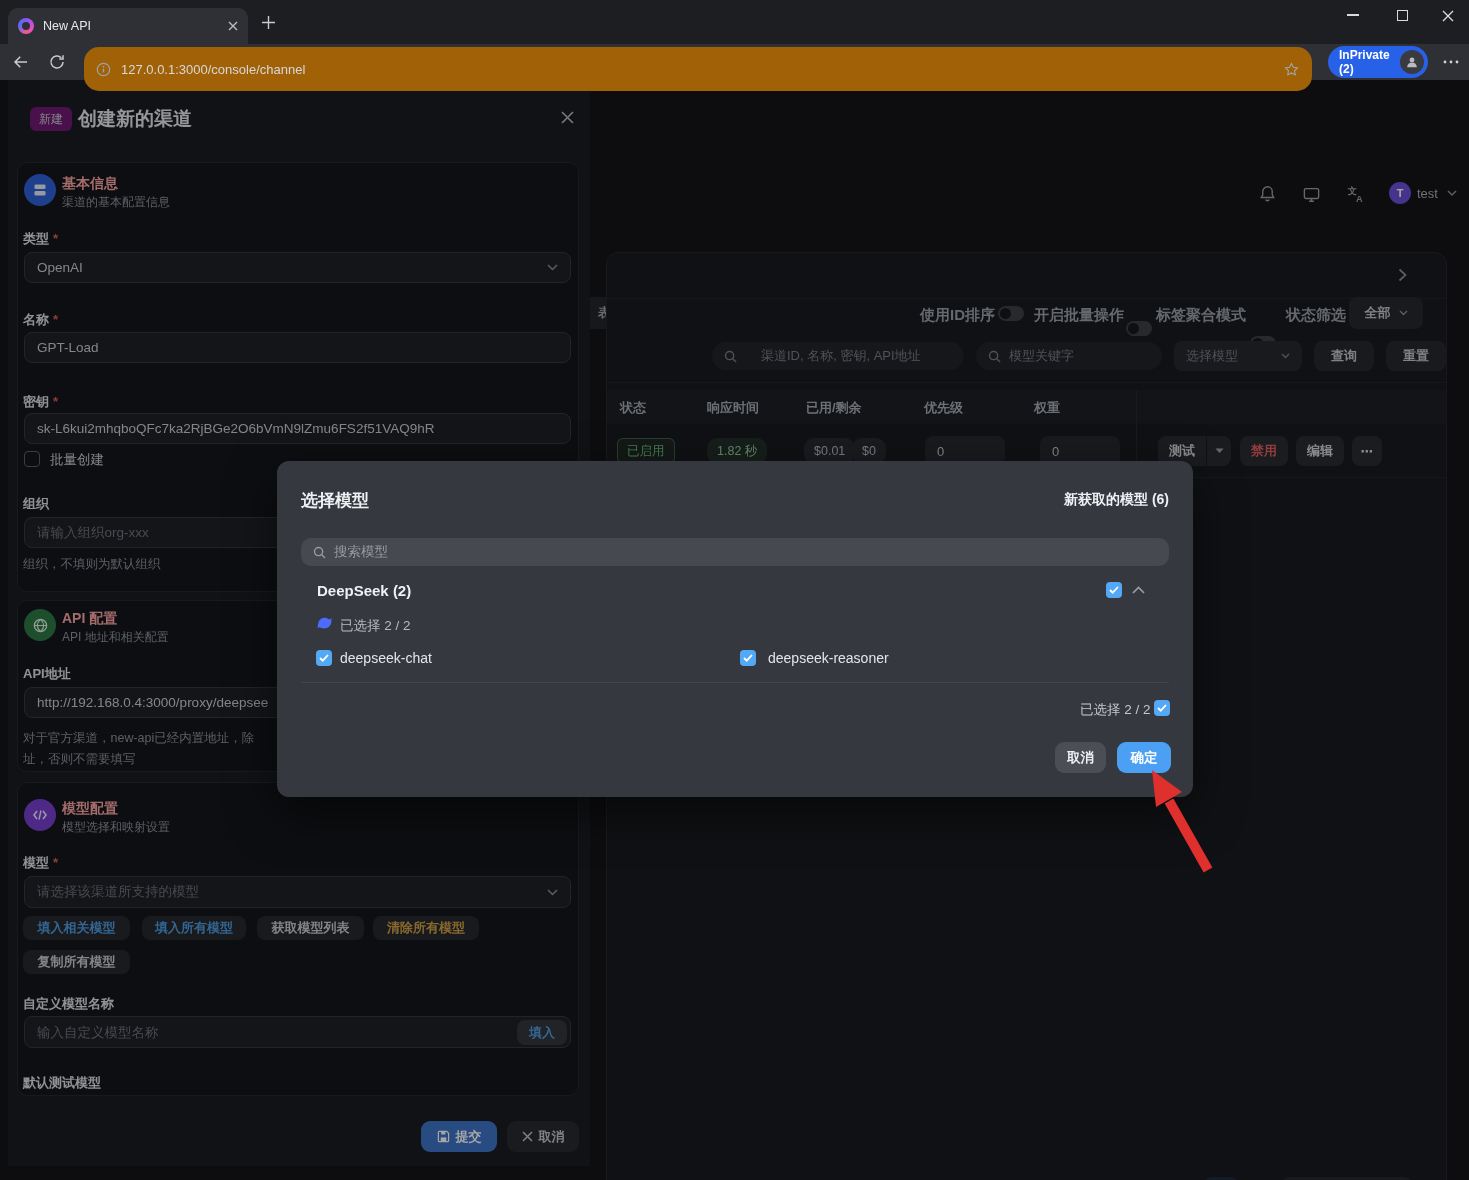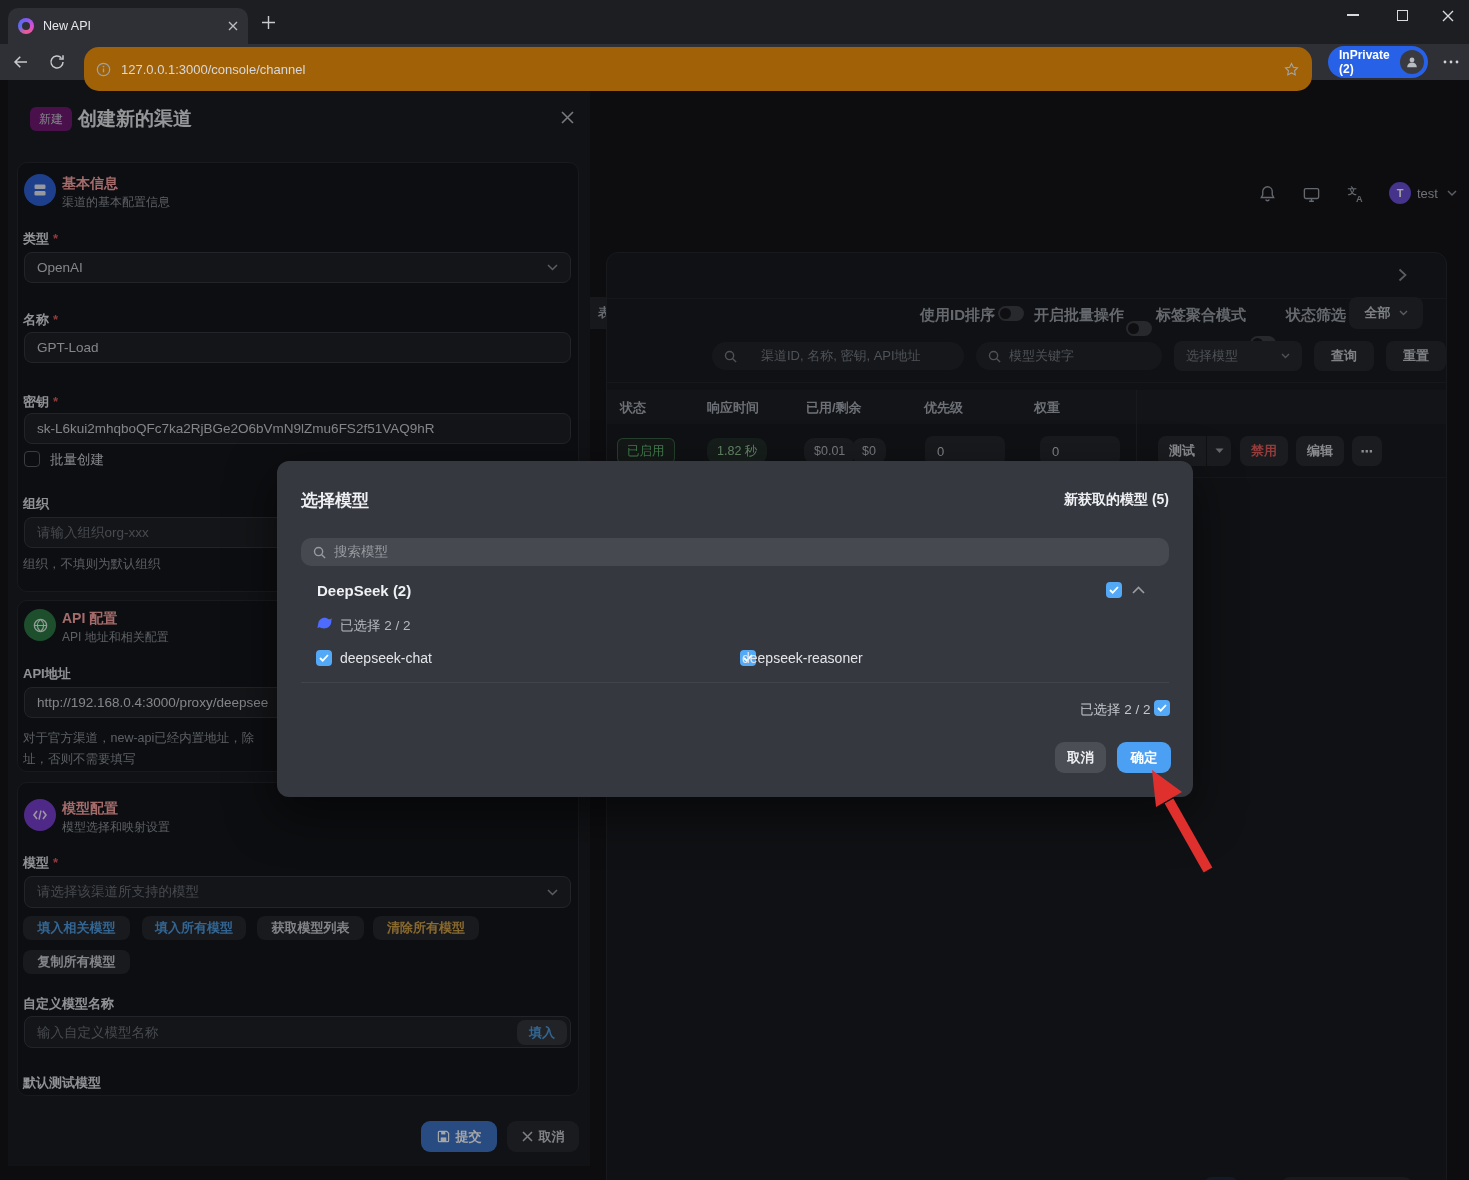--- a/index.html
+++ b/index.html
@@ -390,21 +390,21 @@
         <path d="M1 1l9 9M10 1l-9 9" stroke="#c3c7cd" stroke-width="1.5"></path>
         </svg>
       <span style="font-size:13px;font-weight:700;color:#c3c7cd;">取消</span>
       </div>
   </div>
 
   <div class="abs dim"></div>
 
   <div class="abs modal">
     <span class="abs" style="left:24px;top:28px;font-size:17px;font-weight:700;color:#eef0f3;">选择模型</span>
-    <span class="abs" style="right:24px;top:30px;font-size:14px;font-weight:700;color:#eef0f3;">新获取的模型 (5)</span>
+    <span class="abs" style="right:24px;top:30px;font-size:14px;font-weight:700;color:#eef0f3;">新获取的模型 (6)</span>
 
     <div class="abs" style="left:24px;top:77px;width:868px;height:28px;background:#46494f;border-radius:10px;
       display:flex;align-items:center;padding:0 12px;gap:8px;">
       <svg width="13" height="13" viewBox="0 0 14 14">
         <circle cx="6" cy="6" r="4.4" stroke="#989ba1" stroke-width="1.5" fill="none"></circle>
           <path d="M9.4 9.4L13 13" stroke="#989ba1" stroke-width="1.5"></path>
         </svg>
       <span style="font-size:13.5px;color:#989ba1;">搜索模型</span>
       </div>
 
@@ -427,21 +427,21 @@
       <svg width="10" height="8" viewBox="0 0 10 8">
           <path d="M1 4l2.7 2.7L9 1" stroke="#fff" stroke-width="1.8" fill="none"></path>
         </svg>
       </div>
     <span class="abs" style="left:63px;top:189px;font-size:14px;color:#e3e5e9;">deepseek-chat</span>
     <div class="abs cb" style="left:463px;top:189px;">
       <svg width="10" height="8" viewBox="0 0 10 8">
           <path d="M1 4l2.7 2.7L9 1" stroke="#fff" stroke-width="1.8" fill="none"></path>
         </svg>
       </div>
-    <span class="abs" style="left:465px;top:189px;font-size:14px;color:#e3e5e9;">deepseek-reasoner</span>
+    <span class="abs" style="left:491px;top:189px;font-size:14px;color:#e3e5e9;">deepseek-reasoner</span>
 
     <div class="abs" style="left:24px;top:221px;width:868px;height:1px;background:#42454c;"></div>
 
     <span class="abs" style="left:803px;top:240px;font-size:13.5px;color:#c4c7cc;">已选择 2 / 2</span>
     <div class="abs cb" style="left:877px;top:239px;">
       <svg width="10" height="8" viewBox="0 0 10 8">
           <path d="M1 4l2.7 2.7L9 1" stroke="#fff" stroke-width="1.8" fill="none"></path>
         </svg>
       </div>
 

